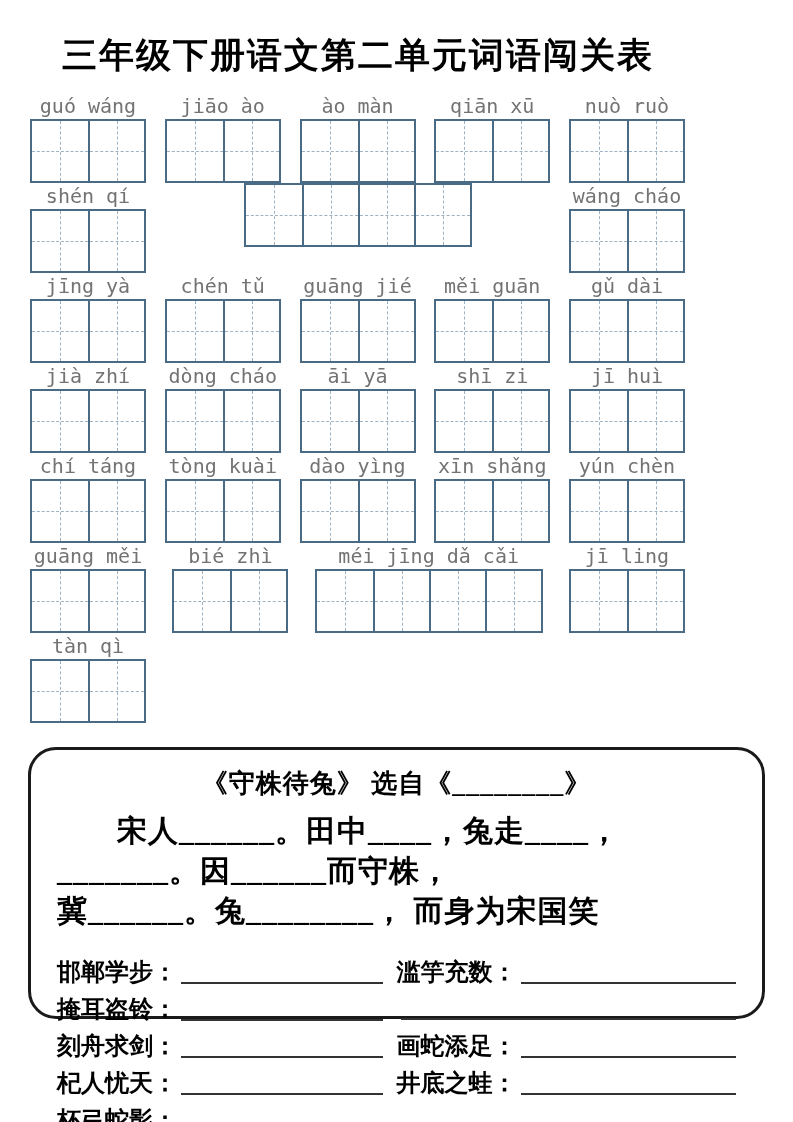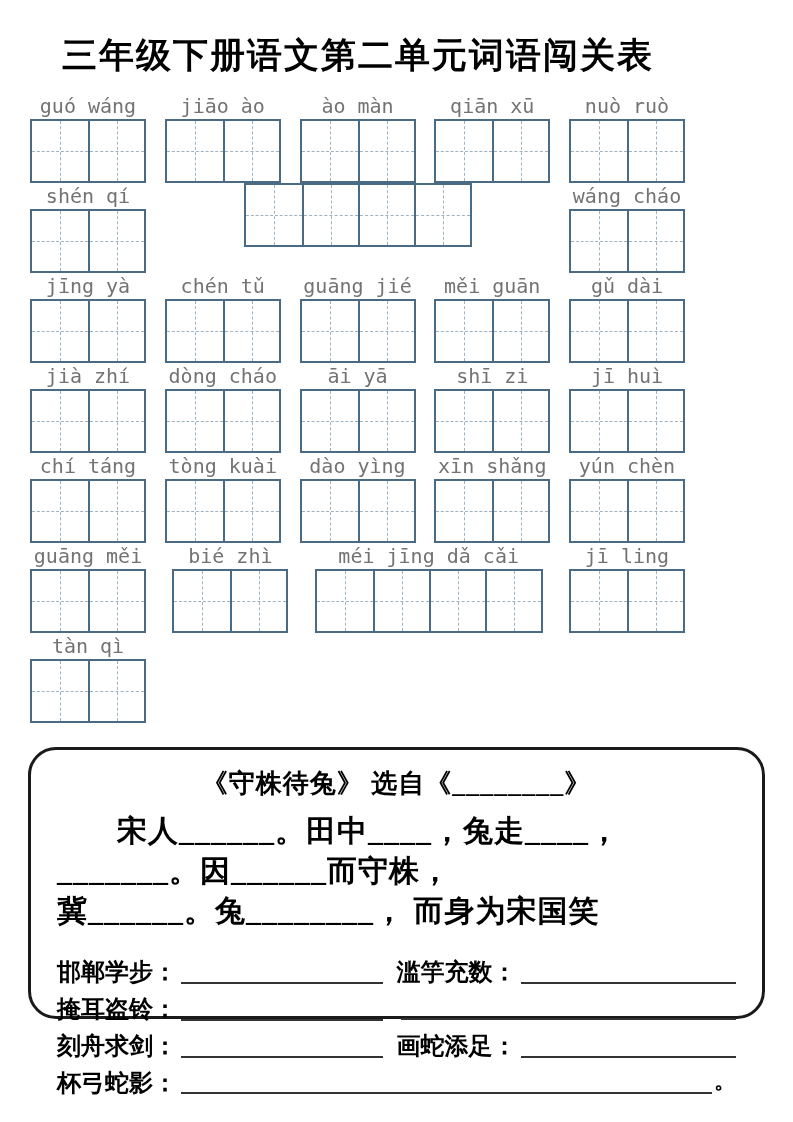--- a/index.html
+++ b/index.html
@@ -363,20 +363,30 @@
         <div class="idiom-row">
           <div class="idiom-col">
             <span class="idiom-label">刻舟求剑：</span>
             <span class="blank-line"></span>
           </div>
           <div class="idiom-col">
             <span class="idiom-label">画蛇添足：</span>
             <span class="blank-line"></span>
           </div>
         </div>
+        <div class="idiom-row">
+          <div class="idiom-col">
+            <span class="idiom-label">杞人忧天：</span>
+            <span class="blank-line"></span>
+          </div>
+          <div class="idiom-col">
+            <span class="idiom-label">井底之蛙：</span>
+            <span class="blank-line"></span>
+          </div>
+        </div>
       </div>
 
     <div class="idiom-row last">
       <span class="idiom-label">杯弓蛇影：</span>
       <span class="blank-line"></span>
       <span class="period">。</span>
     </div>
   </div>
 
 </div>

